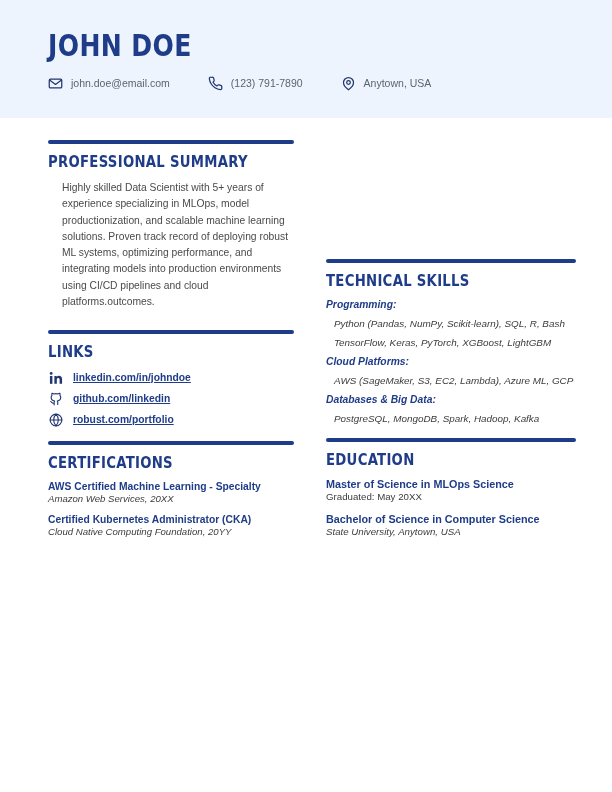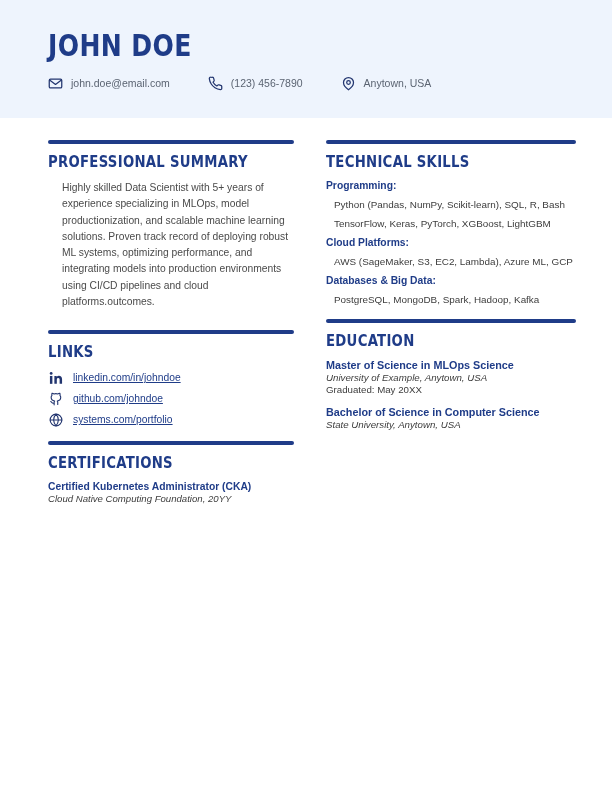--- a/index.html
+++ b/index.html
@@ -59,20 +59,21 @@
     flex: none;
   }
   .ico svg { display: block; }
 
   
   .columns {
     display: flex;
     padding: 22px 48px 0 48px;
     box-sizing: border-box;
     gap: 32px;
+    align-items: flex-end;
   }
   .col-left  { width: 246px; flex: none; }
   .col-right { width: 250px; flex: none; }
 
   .rule {
     height: 4px;
     background: #1f3c88;
     border-radius: 2px;
     margin-bottom: 9px;
   }
@@ -91,21 +92,21 @@
   
   .summary {
     font-size: 10.3px;
     line-height: 1.58;
     color: #4a4a4a;
     margin: 0 0 0 14px;
     padding-bottom: 6px;
   }
 
   
-  .link-list { margin: 0; padding: 0; list-style: none; }
+  .link-list { margin: 0; padding: 0; list-style: none; font-weight: bold; }
   .link-item {
     display: flex;
     align-items: center;
     gap: 10px;
     margin-bottom: 6px;
   }
   .link-item a,
   .link-item .link-text {
     font-size: 10.3px;
     color: #1f3c88;
@@ -122,21 +123,21 @@
     margin: 0 0 1px 0;
   }
   .cert-sub {
     font-size: 9.6px;
     font-style: italic;
     color: #3c3c3c;
     margin: 0;
   }
 
   
-  .skill-group { margin-bottom: 5px; }
+  .skill-group { margin-bottom: 5px; font-style: italic; }
   .skill-label {
     font-size: 10.3px;
     font-weight: 700;
     color: #1f3c88;
     margin: 0 0 2px 0;
   }
   .skill-value {
     font-size: 9.9px;
     color: #3c3c3c;
     margin: 8px;
@@ -180,21 +181,21 @@
       </span>
       <span class="label">john.doe@email.com</span>
     </div>
 
     <div class="contact-item">
       <span class="ico">
         <svg width="15" height="15" viewBox="0 0 24 24" fill="none" stroke="#22356f" stroke-width="2" stroke-linecap="round" stroke-linejoin="round">
           <path d="M22 16.9v3a2 2 0 0 1-2.2 2 19.8 19.8 0 0 1-8.6-3.1 19.5 19.5 0 0 1-6-6A19.8 19.8 0 0 1 2.1 4.2 2 2 0 0 1 4.1 2h3a2 2 0 0 1 2 1.7c.1 1 .4 1.9.7 2.8a2 2 0 0 1-.5 2.1L8.1 9.9a16 16 0 0 0 6 6l1.3-1.2a2 2 0 0 1 2.1-.5c.9.3 1.8.6 2.8.7a2 2 0 0 1 1.7 2z"></path>
         </svg>
       </span>
-      <span class="label">(123) 456-7890</span>
+      <span class="label">(123) 791-7890</span>
     </div>
 
     <div class="contact-item">
       <span class="ico">
         <svg width="15" height="15" viewBox="0 0 24 24" fill="none" stroke="#22356f" stroke-width="2" stroke-linecap="round" stroke-linejoin="round">
           <path d="M20 10.5c0 6-8 11.5-8 11.5s-8-5.5-8-11.5a8 8 0 1 1 16 0z"></path>
           <circle cx="12" cy="10.4" r="2.9"></circle>
         </svg>
       </span>
       <span class="label">Anytown, USA</span>
@@ -228,41 +229,45 @@
           </span>
           <span class="link-text">linkedin.com/in/johndoe</span>
         </li>
 
         <li class="link-item">
           <span class="ico">
             <svg width="14" height="14" viewBox="0 0 24 24" fill="none" stroke="#22356f" stroke-width="1.9" stroke-linecap="round" stroke-linejoin="round">
               <path d="M9 19c-4.3 1.3-4.3-2.2-6-2.6m12 5v-3.5a3 3 0 0 0-.9-2.4c2.9-.3 6-1.4 6-6.4a5 5 0 0 0-1.4-3.5 4.6 4.6 0 0 0-.1-3.5S17.3 1.7 15 3.3a12.3 12.3 0 0 0-6.4 0C6.3 1.7 5.2 2.1 5.2 2.1a4.6 4.6 0 0 0-.1 3.5A5 5 0 0 0 3.7 9.1c0 5 3.1 6.1 6 6.4a3 3 0 0 0-.9 2.4V22"></path>
             </svg>
           </span>
-          <span class="link-text">github.com/johndoe</span>
+          <span class="link-text">github.com/linkedin</span>
         </li>
 
         <li class="link-item">
           <span class="ico">
             <svg width="14" height="14" viewBox="0 0 24 24" fill="none" stroke="#22356f" stroke-width="1.9" stroke-linecap="round" stroke-linejoin="round">
               <circle cx="12" cy="12" r="10"></circle>
               <path d="M2 12h20"></path>
               <path d="M12 2a15.3 15.3 0 0 1 4 10 15.3 15.3 0 0 1-4 10 15.3 15.3 0 0 1-4-10 15.3 15.3 0 0 1 4-10z"></path>
             </svg>
           </span>
-          <span class="link-text">systems.com/portfolio</span>
+          <span class="link-text">robust.com/portfolio</span>
         </li>
 
       </ul>
     </div>
 
     <div class="section">
       <div class="rule"></div>
       <h2 class="section-title">CERTIFICATIONS</h2>
 
+      <div class="cert">
+        <p class="cert-title">AWS Certified Machine Learning - Specialty</p>
+        <p class="cert-sub">Amazon Web Services, 20XX</p>
+      </div>
 
       <div class="cert">
         <p class="cert-title">Certified Kubernetes Administrator (CKA)</p>
         <p class="cert-sub">Cloud Native Computing Foundation, 20YY</p>
       </div>
     </div>
 
   </div>
 
   <div class="col-right">
@@ -287,21 +292,20 @@
         <p class="skill-value">PostgreSQL, MongoDB, Spark, Hadoop, Kafka</p>
       </div>
     </div>
 
     <div class="section">
       <div class="rule"></div>
       <h2 class="section-title">EDUCATION</h2>
 
       <div class="edu">
         <p class="edu-degree">Master of Science in MLOps Science</p>
-        <p class="edu-school">University of Example, Anytown, USA</p>
         <p class="edu-grad">Graduated: May 20XX</p>
       </div>
 
       <div class="edu">
         <p class="edu-degree">Bachelor of Science in Computer Science</p>
         <p class="edu-school">State University, Anytown, USA</p>
       </div>
     </div>
 
   </div>

